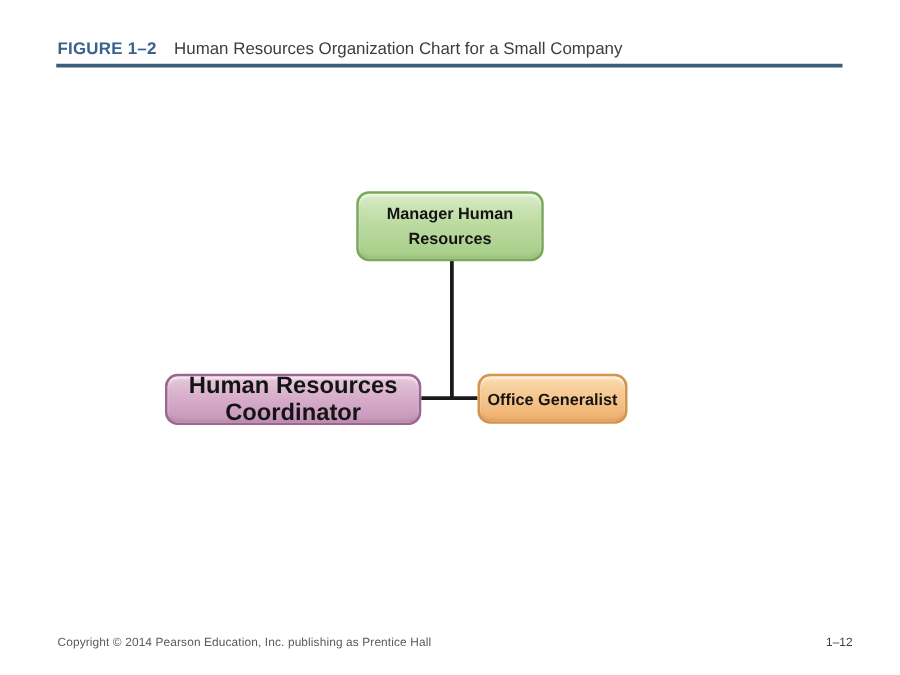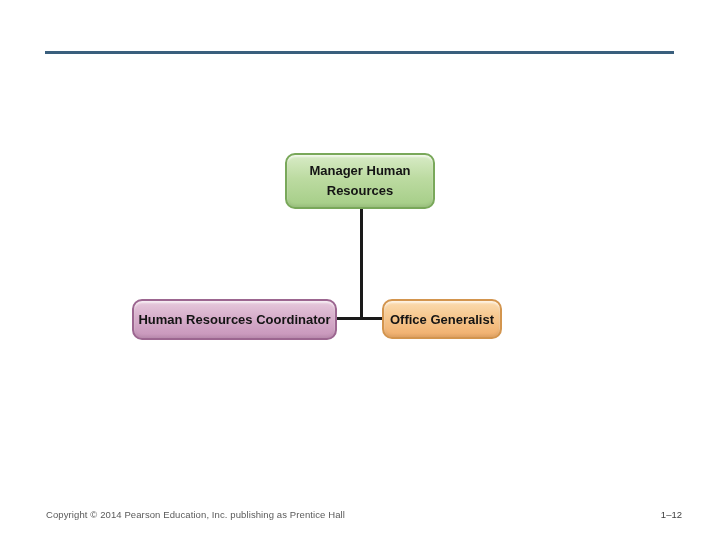--- a/index.html
+++ b/index.html
@@ -48,21 +48,21 @@
     left:285px;top:153px;width:150px;height:56px;
     border:2px solid #79A85A;
     background:linear-gradient(to bottom,#d8ebc6 0%,#bcdba1 45%,#a5cd87 100%);
     font-size:13px;line-height:1.55;
     padding:12px 14px;
   }
   .node-coordinator{
     left:132px;top:299px;width:205px;height:41px;
     border:2px solid #9C6690;
     background:linear-gradient(to bottom,#e6c9dc 0%,#d7aecb 45%,#c795ba 100%);
-    font-size:13px;
+    font-size:19px;
   }
   .node-generalist{
     left:382px;top:299px;width:120px;height:40px;
     border:2px solid #D3954E;
     background:linear-gradient(to bottom,#fbdcb0 0%,#f6c78e 45%,#f0ae6c 100%);
     font-size:13px;
   }
   
   .connector{position:absolute;background:#1a1a1a;}
   .conn-vertical{left:360px;top:208px;width:3px;height:112px;}
@@ -75,20 +75,23 @@
   .footer-page{
     position:absolute;right:38px;top:509px;
     font-size:9.5px;color:#404040;
   }
 </style>
 </head>
 <body>
 
 <div class="slide">
 
+  <div class="header">
+    <span class="figure-label">FIGURE 1–2</span><span class="figure-title">Human Resources Organization Chart for a Small Company</span>
+  </div>
   <div class="header-rule"></div>
 
   <div class="connector conn-vertical"></div>
   <div class="connector conn-horizontal"></div>
 
   <div class="node node-manager">
     <span>Manager Human Resources</span>
   </div>
 
   <div class="node node-coordinator">

